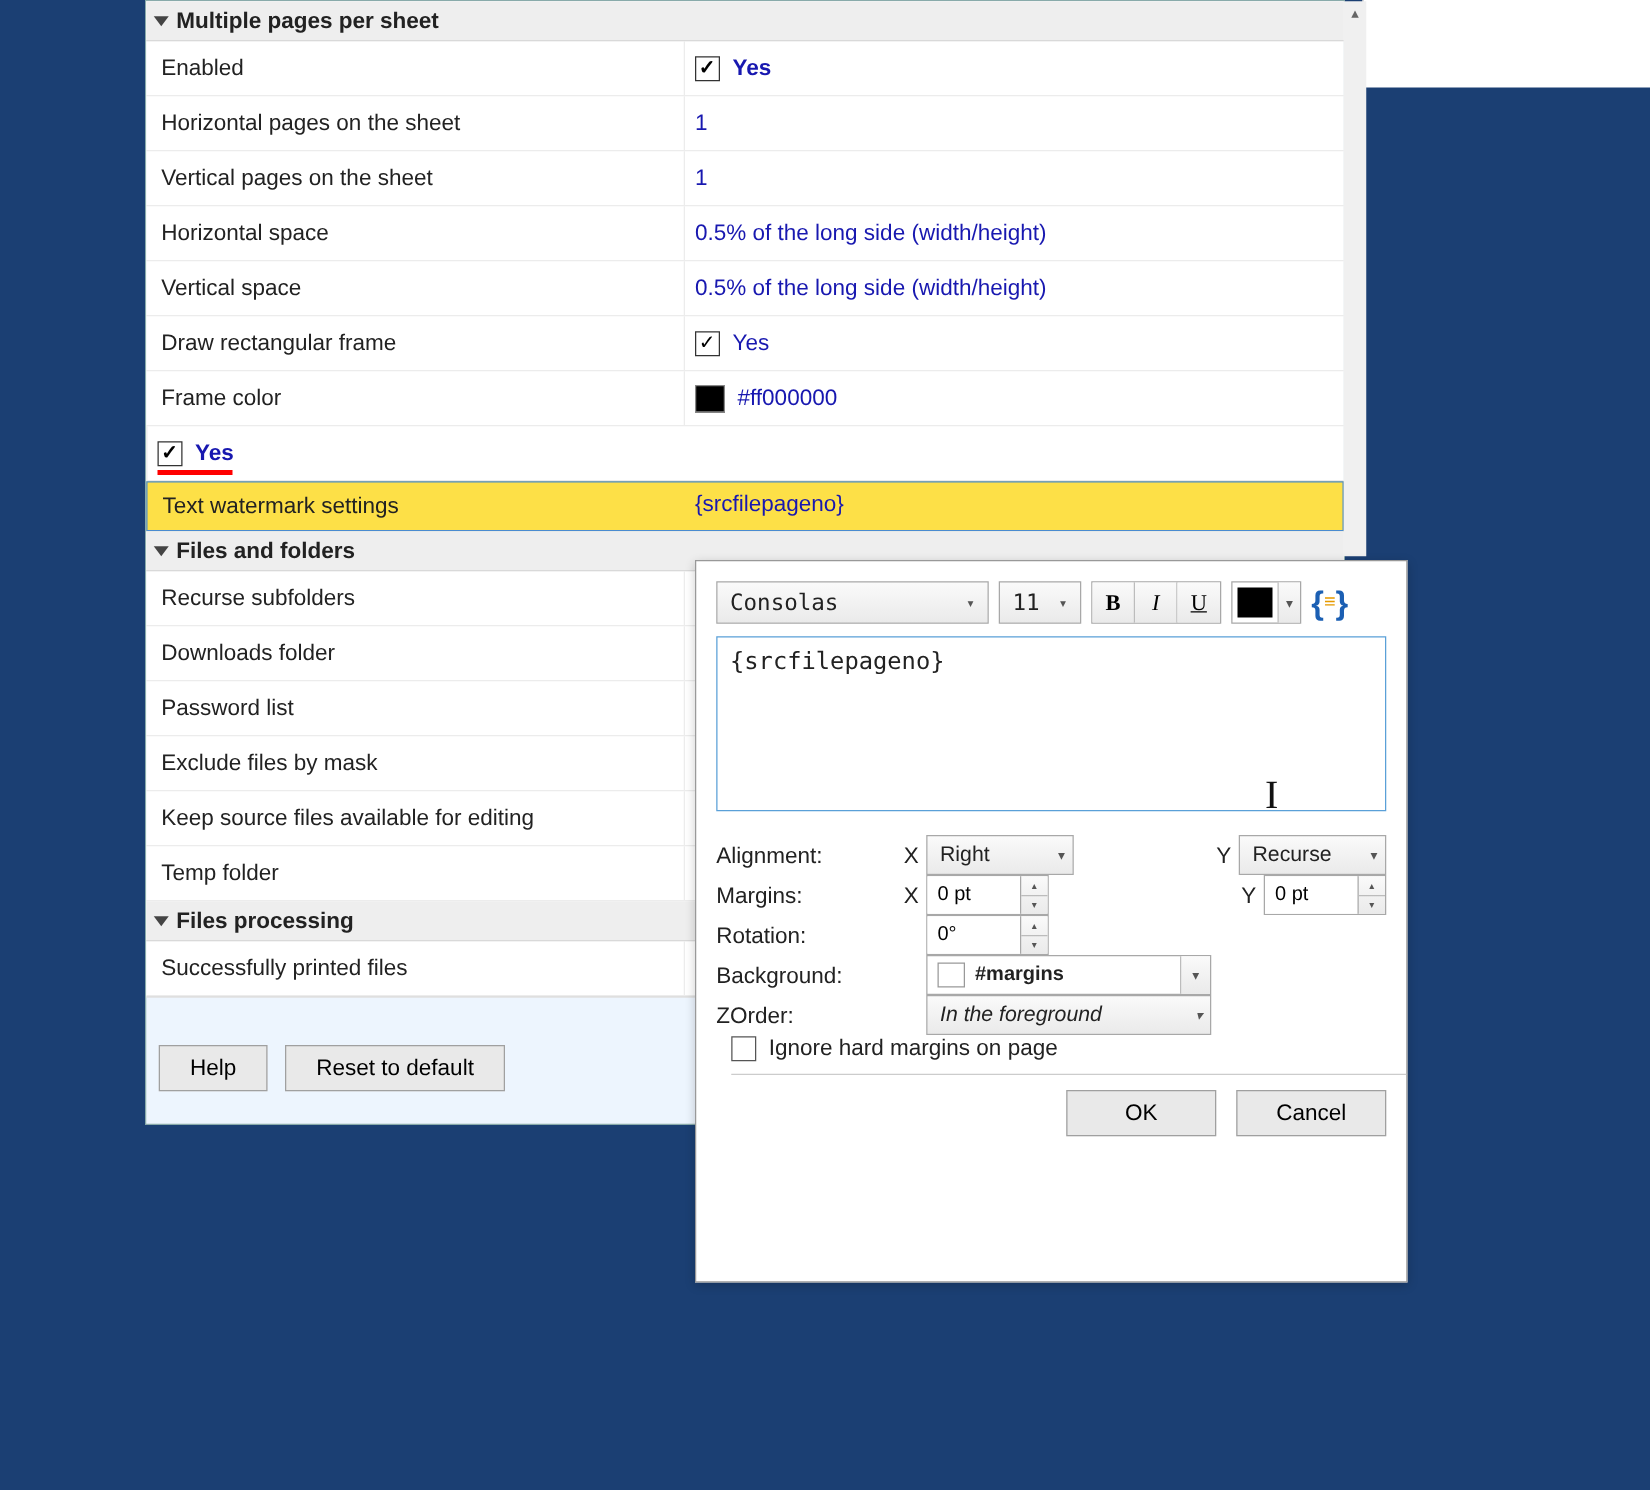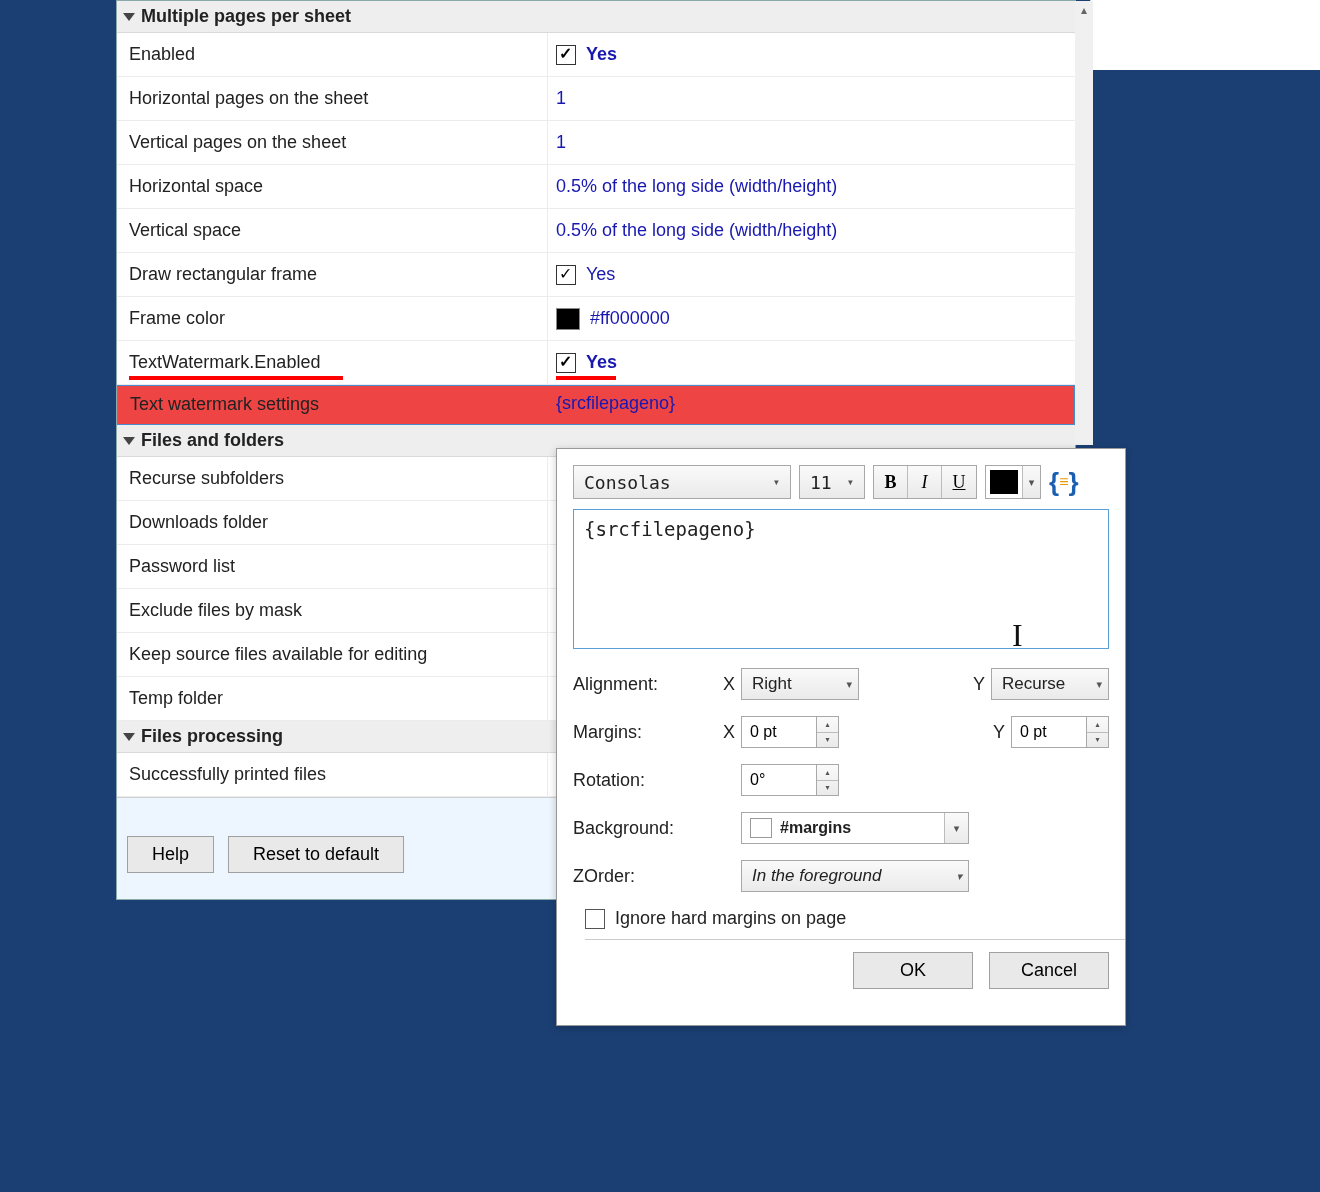--- a/index.html
+++ b/index.html
@@ -94,21 +94,21 @@
   border: 1px solid #888;
 }
 .red-underline {
   position: absolute;
   height: 4px;
   background: #ff0000;
 }
 .watermark-row {
   display: flex;
   border: 1px solid #4a8bd0;
-  background: #ef4444;
+  background: #fde047;
   margin: 0px;
   min-height: 40px;
 }
 .watermark-row .label {
   width: 430px;
   padding: 8px 12px;
   color: #222;
 }
 .watermark-row .value {
   flex: 1;
@@ -249,21 +249,20 @@
   left: 455px;
   top: 108px;
   font-family: serif;
   font-size: 32px;
   color: #111;
 }
 .form-rows {
   padding: 14px 16px 10px 16px;
   display: flex;
   flex-direction: column;
-  gap: 16px;
   font-size: 18px;
   color: #222;
 }
 .form-row {
   display: flex;
   align-items: center;
 }
 .form-row .fl { width: 142px; }
 .form-row .xr { width: 20px; text-align: right; margin-right: 6px; }
 .sel {
@@ -382,24 +381,20 @@
 
       <div class="row">
         <div class="label">Frame color</div>
         <div class="value">
           <span class="swatch"></span>
           <span>#ff000000</span>
         </div>
       </div>
 
       <div class="row">
-        <div class="label">
-          <span>TextWatermark.Enabled</span>
-          <span class="red-underline" style="left:12px; bottom:4px; width:214px;"></span>
-        </div>
         <div class="value bold" style="position:relative;">
           <span class="chk checked"></span>
           <span>Yes</span>
           <span class="red-underline" style="left:8px; bottom:4px; width:60px;"></span>
         </div>
       </div>
 
       <div class="watermark-row">
         <div class="label">Text watermark settings</div>
         <div class="value"><span>{srcfilepageno}</span></div>

